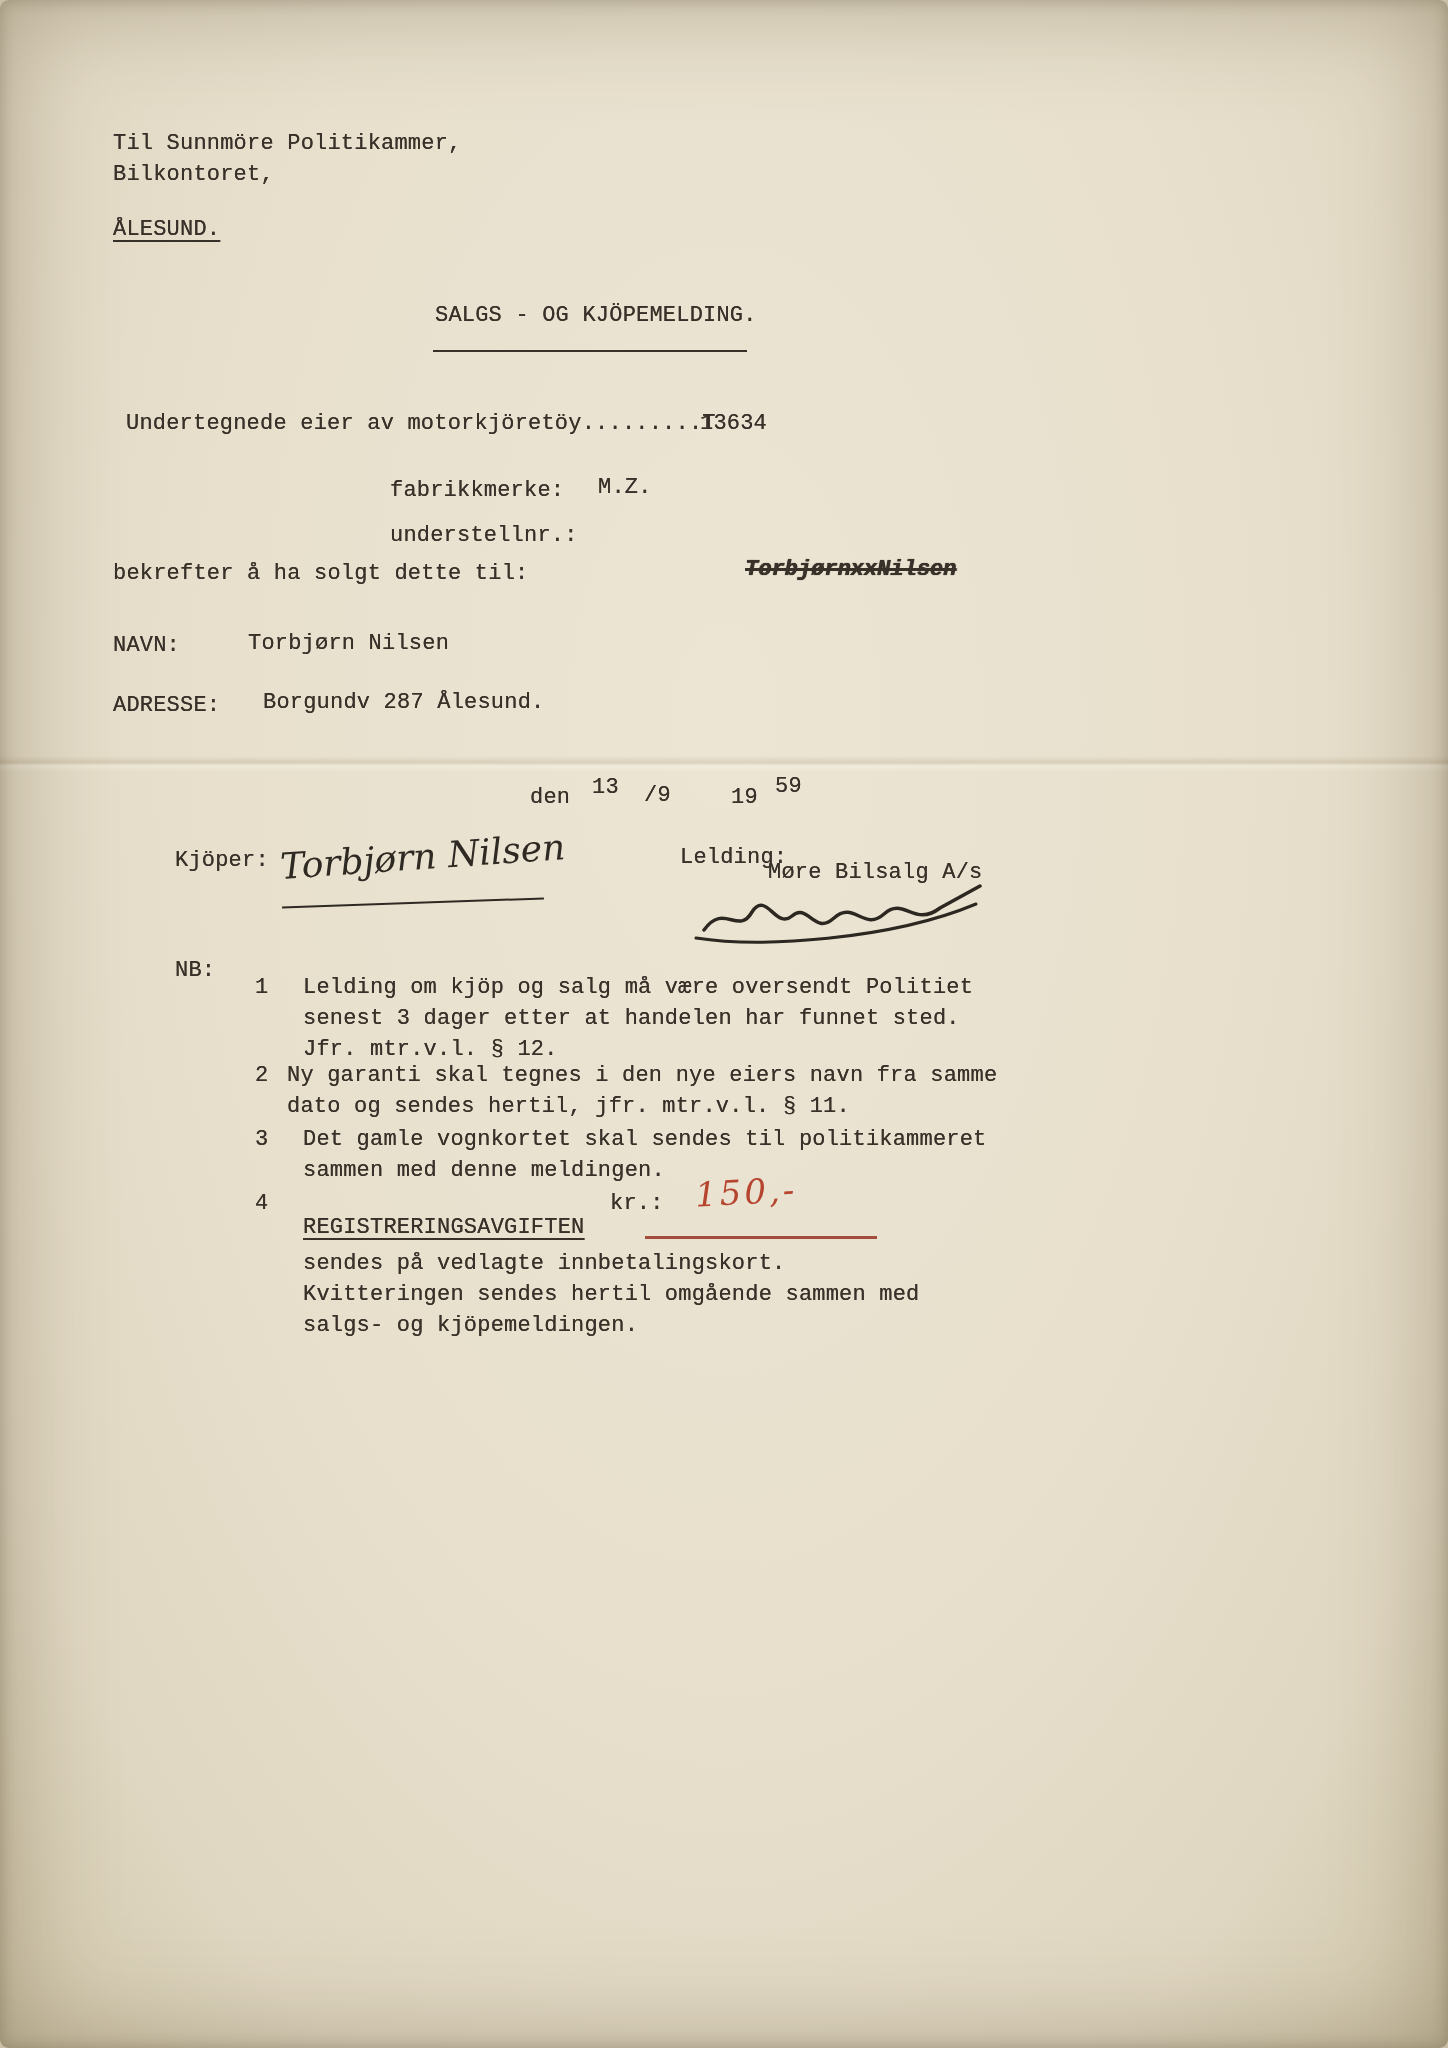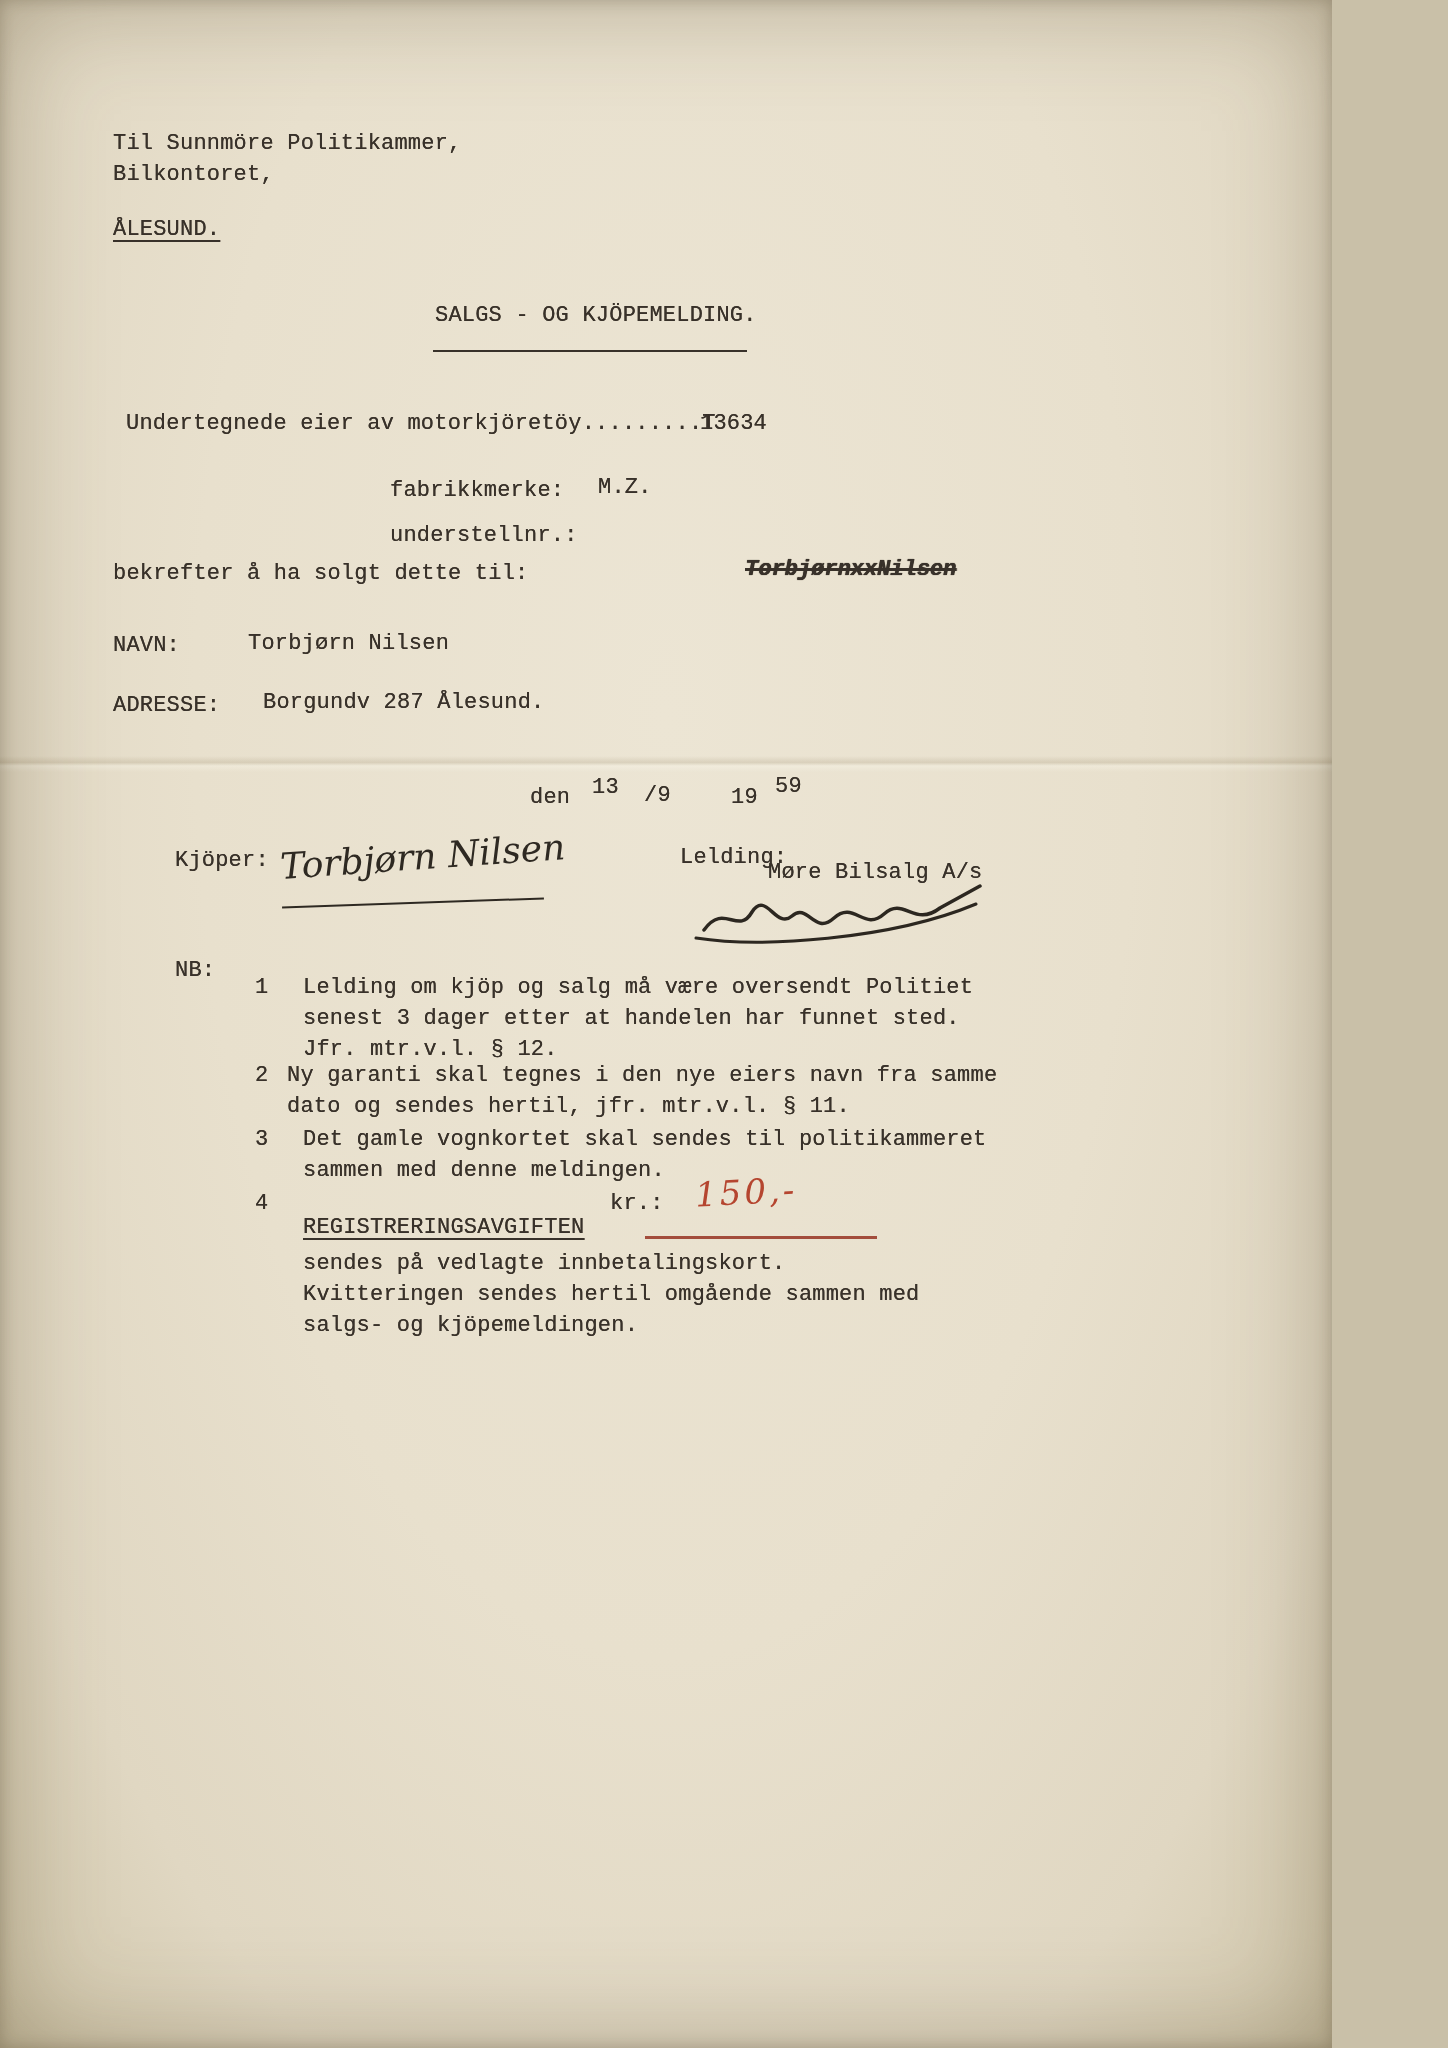--- a/index.html
+++ b/index.html
@@ -3,25 +3,26 @@
 <meta charset="utf-8">
 <style>
   html, body {
     margin: 0; padding: 0;
     width: 1448px; height: 2048px;
     background: #c9c0a8;
     font-family: "Liberation Mono", "DejaVu Sans Mono", monospace;
   }
   .paper {
     position: relative;
-    width: 1332px; height: 2048px;
+    width: 1448px; height: 2048px;
     overflow: hidden;
     background:
       radial-gradient(ellipse at 50% 35%, #ece5d4 0%, #e8e0cd 50%, #e0d7c2 80%, #cfc5a9 100%);
     color: var(--ink, #38312a);
+    border-radius: 9px;
   }
   .vignette {
     position: absolute; inset: 0; pointer-events: none;
     box-shadow: inset 0 0 110px rgba(92,76,45,.38), inset 0 0 16px rgba(60,50,30,.28);
   }
   .fold {
     position: absolute; left: 0; top: 756px; width: 100%; height: 16px;
     background: linear-gradient(to bottom,
       rgba(115,96,58,0) 0%, rgba(115,96,58,.15) 40%,
       rgba(255,255,244,.28) 62%, rgba(115,96,58,0) 100%);

